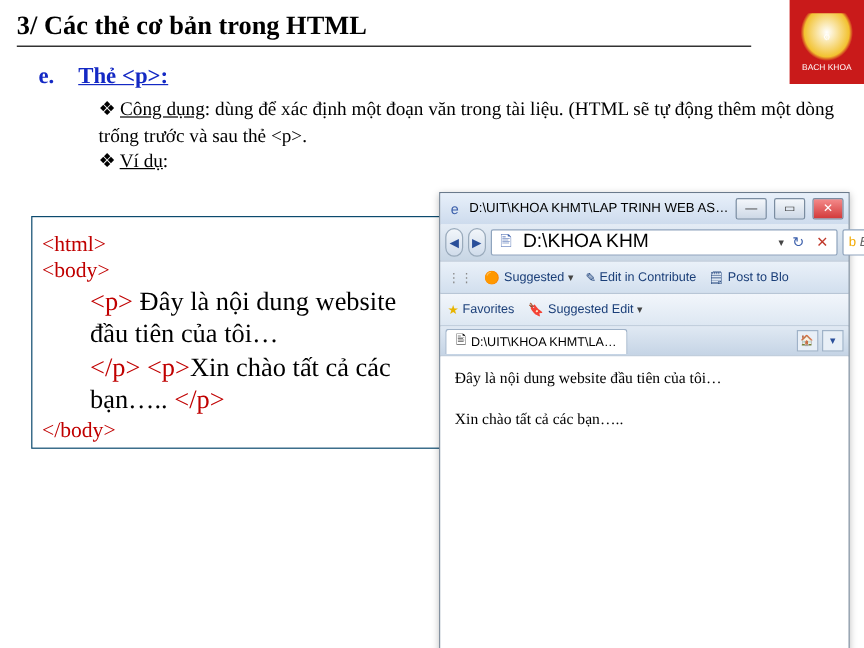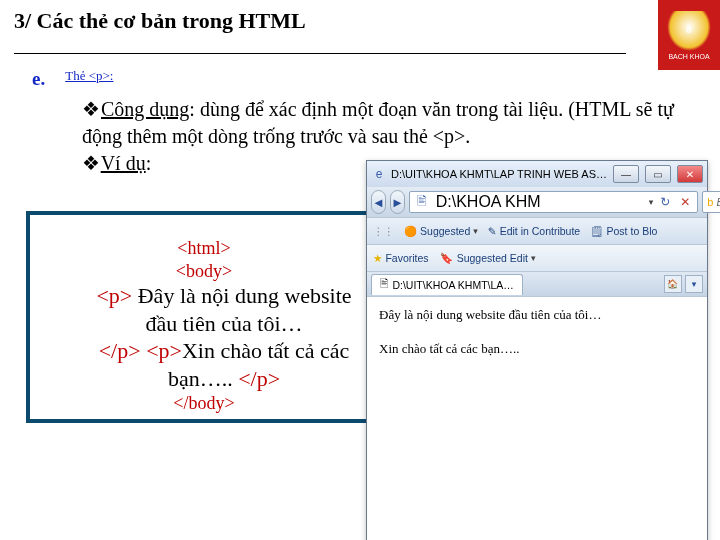--- a/index.html
+++ b/index.html
@@ -1,26 +1,26 @@
 <!DOCTYPE html>
 <html><head>
 <meta charset="utf-8">
 <style>
   body { margin:0; padding:0; font-family: "Times New Roman", serif; background:#fff; }
   .page { width:720px; height:540px; position:relative; box-sizing:border-box; padding:8px 14px; }
-  .title { font-size:22px; font-weight:bold; border-bottom:1.5px solid #000; padding-bottom:19px; margin-right:80px; }
+  .title { font-size:22px; font-weight:bold; border-bottom:1.5px solid #000; padding-bottom:4px; margin-right:80px; }
   .logo { position:absolute; top:0; right:0; width:62px; height:70px; background:#c91a1a; display:flex; flex-direction:column; align-items:center; justify-content:center; color:#fff; font-size:7px; font-family:Arial,sans-serif; }
   .logo-shield { width:44px; height:40px; background:radial-gradient(ellipse at 50% 40%, #fff 0%, #f2c230 60%, #c91a1a 70%); border-radius:6px; margin-bottom:2px; display:flex; align-items:center; justify-content:center; }
   .section-letter { color:#1429c4; font-weight:bold; font-size:19px; }
-  .section-title { color:#1429c4; font-weight:normal; font-size:13px; text-decoration:underline; }
+  .section-title { color:#1429c4; font-weight:bold; font-size:19px; text-decoration:underline; }
   .row-e { margin-top:14px; margin-left:18px; display:flex; gap:20px; }
-  .bullet-list { margin:6px 0 0 68px; font-size:20px; line-height:1.35; }
+  .bullet-list { margin:6px 0 0 68px; font-size:16px; line-height:1.35; }
   .diamond { display:inline-block; width:14px; text-align:center; }
   .underline { text-decoration:underline; }
-  .code-box { border:4px solid #0c4a6e; width:332px; margin:34px 0 0 12px; padding:22px 8px 4px; font-size:18px; line-height:1.25;text-align:center; }
+  .code-box { border:1px solid #0c4a6e; width:332px; margin:34px 0 0 12px; padding:11px 8px 4px; font-size:18px; line-height:1.25; }
   .red { color:#c00000; }
   .large { font-size:22px;margin-left:40px; }
 
   
   .browser { position:absolute; top:160px; right:12px; width:340px; border:1px solid #6a7a8c; font-family:"Segoe UI",Tahoma,sans-serif; font-size:11px; background:#eef3f8; box-shadow:0 2px 6px rgba(0,0,0,.25); }
   .b-title { height:26px; background:linear-gradient(#e8f0fa,#cddbed); display:flex; align-items:center; padding:0 4px; gap:4px; }
   .b-ico { width:16px; height:16px; display:inline-flex; align-items:center; justify-content:center; font-size:12px; color:#3b5fab; }
   .b-title-text { flex:1; white-space:nowrap; overflow:hidden; text-overflow:ellipsis; font-size:11px; color:#000; }
   .win-btn { width:24px; height:16px; border:1px solid #7a8ca0; background:linear-gradient(#f4f7fb,#cdd8e6); font-size:10px; display:inline-flex; align-items:center; justify-content:center; color:#333; border-radius:2px; margin-left:2px; }
   .win-btn.close { background:linear-gradient(#f48a8a,#d23a3a); color:#fff; }

